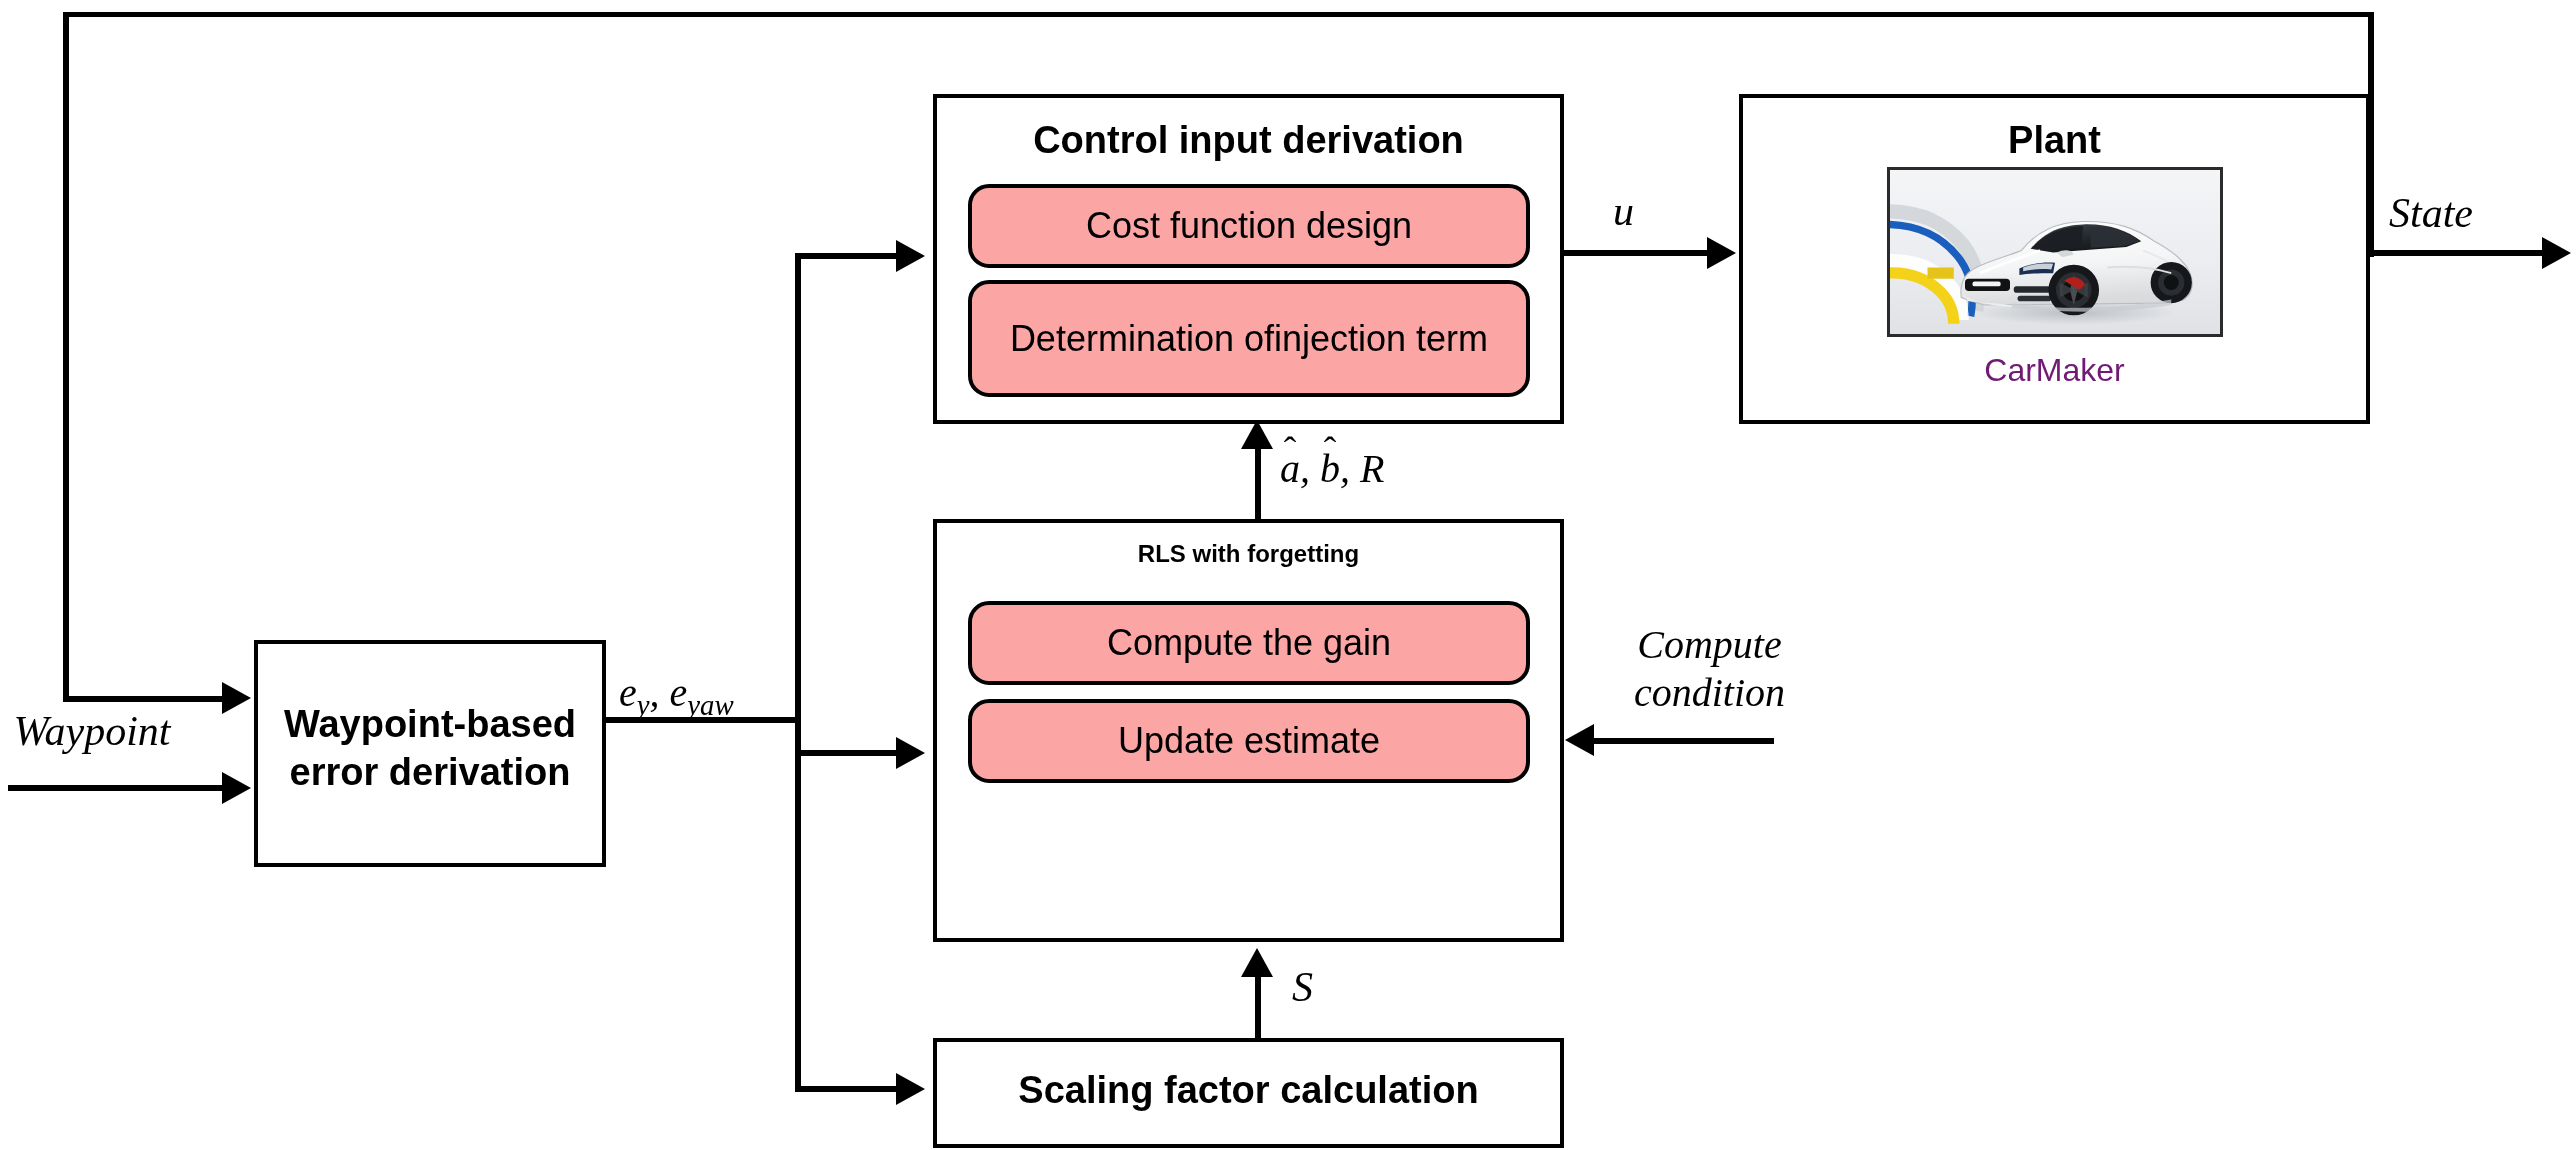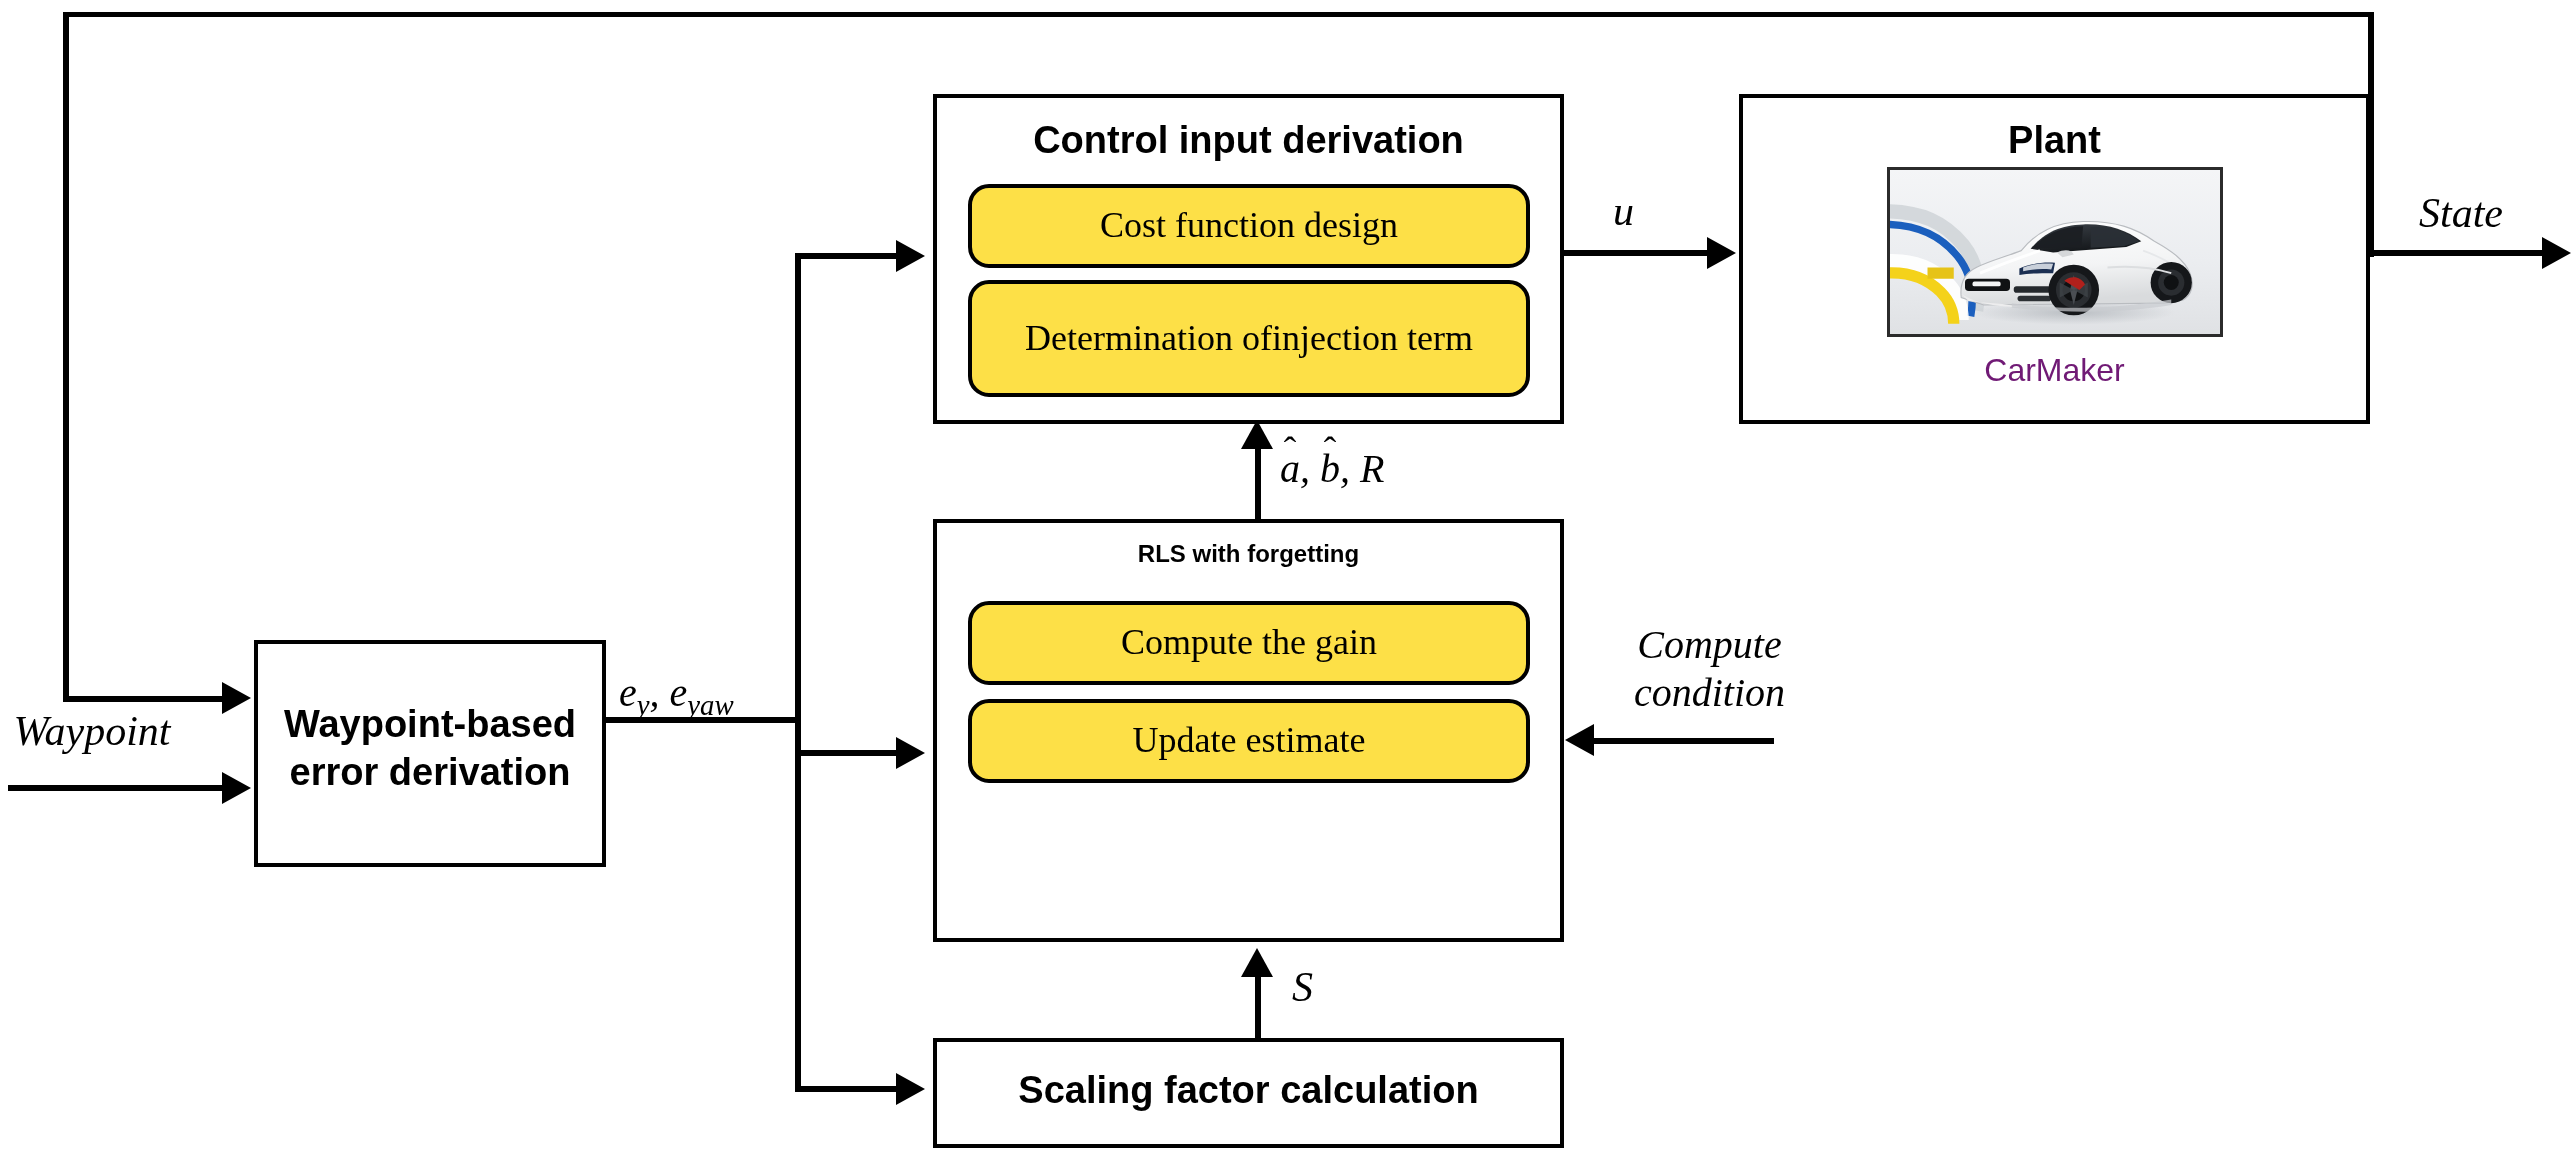--- a/index.html
+++ b/index.html
@@ -31,28 +31,28 @@
     font-weight: bold;
     color: #000000;
     font-family: "Liberation Sans", sans-serif;
     white-space: nowrap;
   }
   .sub-block {
     position: absolute;
     box-sizing: border-box;
     border: 4.8px solid #000000;
     border-radius: 21px;
-    background: #fde047;
+    background: #fca5a5;
     display: flex;
     align-items: center;
     justify-content: center;
     text-align: center;
     line-height: 1.14;
     color: #000000;
-    font-family: Liberation Serif, serif;
+    font-family: Liberation Sans, sans-serif;
   }
 
   
   .hline {
     position: absolute;
     background: #000000;
     height: 5.7px;
   }
   .vline {
     position: absolute;
@@ -249,21 +249,21 @@
         <path d="M232,104 C256,102 280,104 300,110" stroke="#dcdee0" stroke-width="2" fill="none"></path>
       </svg>
     </div>
 
     <div class="carmaker-label" style="top:254px; font-size:32px;">CarMaker</div>
   </div>
 
   <div class="hline" style="left:2370px; top:250px; width:176px;"></div>
   <div class="arrow arrow-right" style="left:2542px; top:237px;"></div>
   <div class="vline" style="left:2368px; top:11.5px; height:245px;"></div>
-  <div class="sig" style="left:2389px; top:189px; font-size:42px;margin-left:30px;">State</div>
+  <div class="sig" style="left:2389px; top:189px; font-size:42px;">State</div>
 
   <div class="vline" style="left:1255px; top:447px; height:72px;"></div>
   <div class="arrow arrow-up" style="left:1241px; top:420px;"></div>
   <div class="sig" style="left:1280px; top:445px; font-size:40px;">
     <span class="hat-wrap"><span class="hat">̂</span><span>a</span></span>,&nbsp;<span class="hat-wrap"><span class="hat">̂</span><span>b</span></span>,&nbsp;<span>R</span>
   </div>
 
   <div class="block" style="left:933px; top:519px; width:631px; height:423px;">
     <div class="block-title" style="top:17px; font-size:24px;">RLS with forgetting</div>
 

